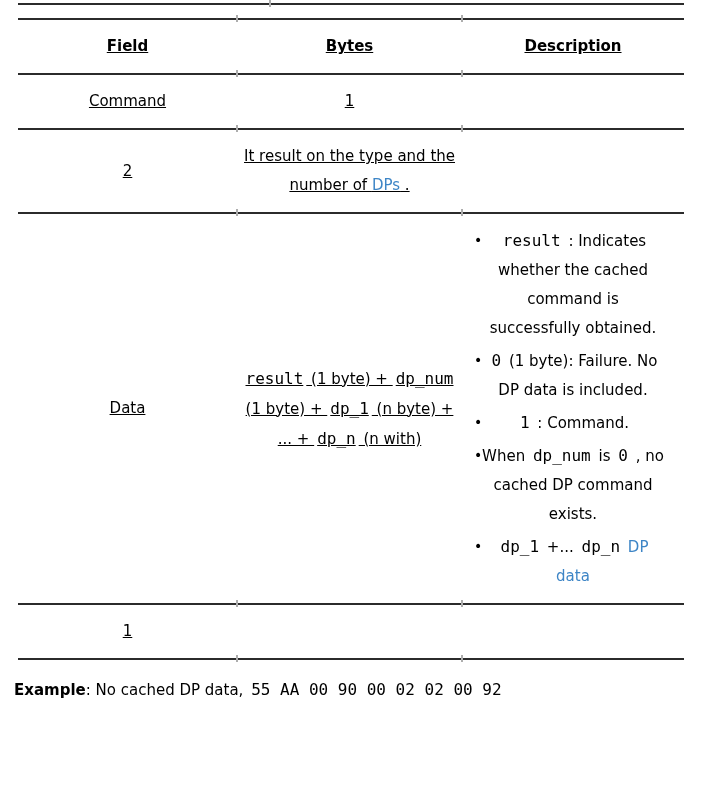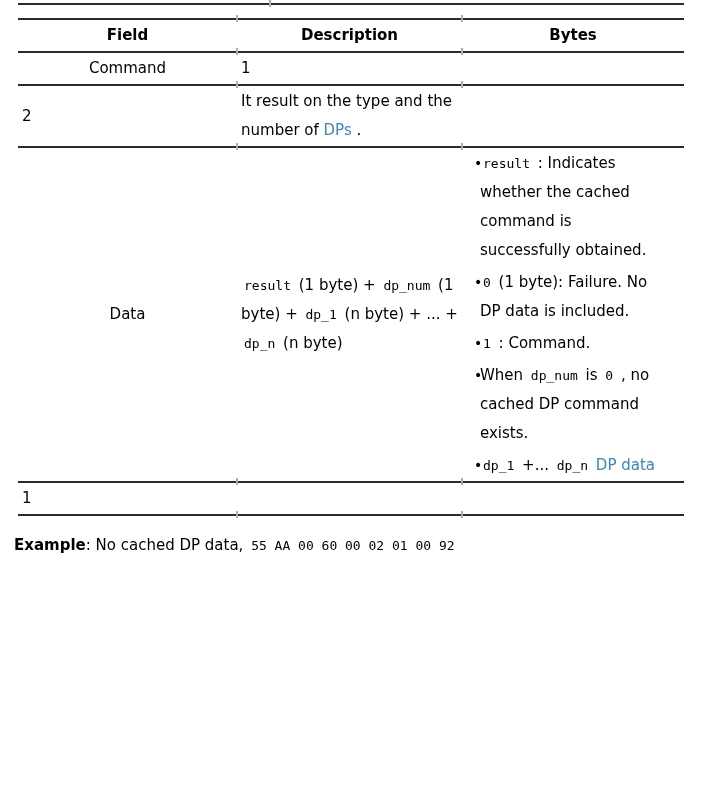--- a/index.html
+++ b/index.html
@@ -32,36 +32,37 @@
   .tick{
     position:absolute;top:-5px;width:2px;height:7px;
     background:var(--tick);pointer-events:none;
   }
   .tick.t1{left:218px;}
   .tick.t2{left:443px;}
   .tick.t0{left:251px;}
   .td{
     display:flex;flex-direction:column;
     justify-content:center;align-items:center;
-    text-align:left;
-    padding:1px 4px;
+    text-align:center;
+    padding:12px 4px;
     line-height:29px;
     min-height:29px;
+    text-decoration:underline;
   }
   .tr.header .td{font-weight:bold;}
   .block{width:100%;position:relative;}
   .block + .block{margin-top:3px;}
   .block .bullet-mark{
     position:absolute;left:8px;top:0;
     line-height:29px;font-size:14px;
   }
   .block.bulleted .block-text{display:inline-block;width:100%;padding:0 14px;}
   code.code, .mono{
     font-family:"DejaVu Sans Mono","Liberation Mono",monospace;
-    font-size:13px;
+    font-size:16px;
     margin:0 3px;
   }
   a.link{color:var(--link);text-decoration:none;cursor:pointer;}
   .example{
     margin:15px 0 0 14px;
     line-height:29px;
   }
 </style>
 </head>
 <body>
@@ -71,22 +72,22 @@
   <div class="ptable" id="ptable">
 
     <div class="pre-rule">
       <span class="tick t0"></span>
     </div>
 
     <div class="tr header">
       <span class="tick t1"></span>
       <span class="tick t2"></span>
       <div class="td">Field</div>
+      <div class="td">Bytes</div>
       <div class="td">Description</div>
-      <div class="td">Bytes</div>
     </div>
 
     <div class="tr">
         <span class="tick t1"></span>
         <span class="tick t2"></span>
         <div class="td">Command</div>
         <div class="td">
           <div class="block"><span class="block-text"><span>1</span></span></div>
         </div>
       </div>
@@ -98,21 +99,21 @@
         </div>
         <div class="td">
           <div class="block"><span class="block-text"><span>It result on the type and the number of </span><a class="link">DPs</a><span> .</span></span></div>
         </div>
       </div>
       <div class="tr">
         <span class="tick t1"></span>
         <span class="tick t2"></span>
         <div class="td">Data</div>
         <div class="td">
-          <div class="block"><span class="block-text"><code class="code">result</code><span> (1 byte) + </span><code class="code">dp_num</code><span> (1 byte) + </span><code class="code">dp_1</code><span> (n byte) + ... + </span><code class="code">dp_n</code><span> (n byte)</span></span></div>
+          <div class="block"><span class="block-text"><code class="code">result</code><span> (1 byte) + </span><code class="code">dp_num</code><span> (1 byte) + </span><code class="code">dp_1</code><span> (n byte) + ... + </span><code class="code">dp_n</code><span> (n with)</span></span></div>
         </div>
         <div class="td">
           <div class="block bulleted"><span class="bullet-mark">•</span><span class="block-text"><code class="code">result</code><span> : Indicates whether the cached command is successfully obtained.</span></span></div>
           <div class="block bulleted"><span class="bullet-mark">•</span><span class="block-text"><code class="code">0</code><span> (1 byte): Failure. No DP data is included.</span></span></div>
           <div class="block bulleted"><span class="bullet-mark">•</span><span class="block-text"><code class="code">1</code><span> : Command.</span></span></div>
           <div class="block bulleted"><span class="bullet-mark">•</span><span class="block-text"><span>When </span><code class="code">dp_num</code><span> is </span><code class="code">0</code><span> , no cached DP command exists.</span></span></div>
           <div class="block bulleted"><span class="bullet-mark">•</span><span class="block-text"><code class="code">dp_1</code><span> +... </span><code class="code">dp_n</code><span> </span><a class="link">DP data</a></span></div>
         </div>
       </div>
       <div class="tr">
@@ -122,15 +123,15 @@
           <div class="block"><span class="block-text"><span>1</span></span></div>
         </div>
       </div>
       <div class="tr bottom" id="bottom-rule">
       <span class="tick t1"></span>
       <span class="tick t2"></span>
     </div>
 
   </div>
 
-  <p class="example"><strong>Example</strong><span>: No cached DP data, </span><code class="code">55 AA 00 60 00 02 01 00 92</code></p>
+  <p class="example"><strong>Example</strong><span>: No cached DP data, </span><code class="code">55 AA 00 90 00 02 02 00 92</code></p>
 
 </div>
 
 </body></html>

